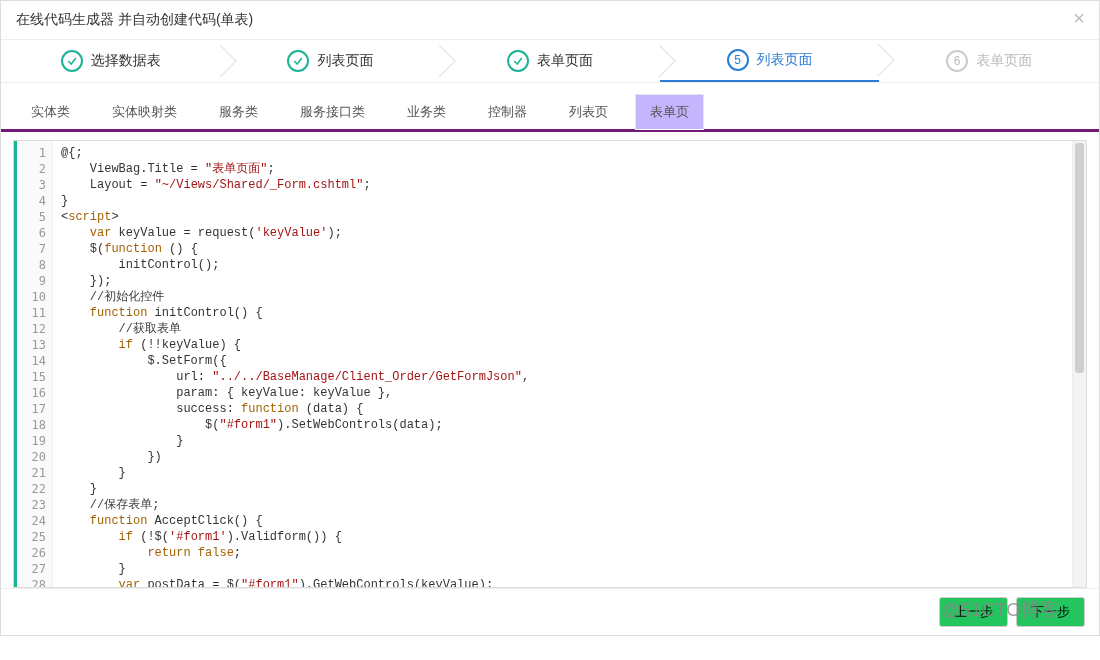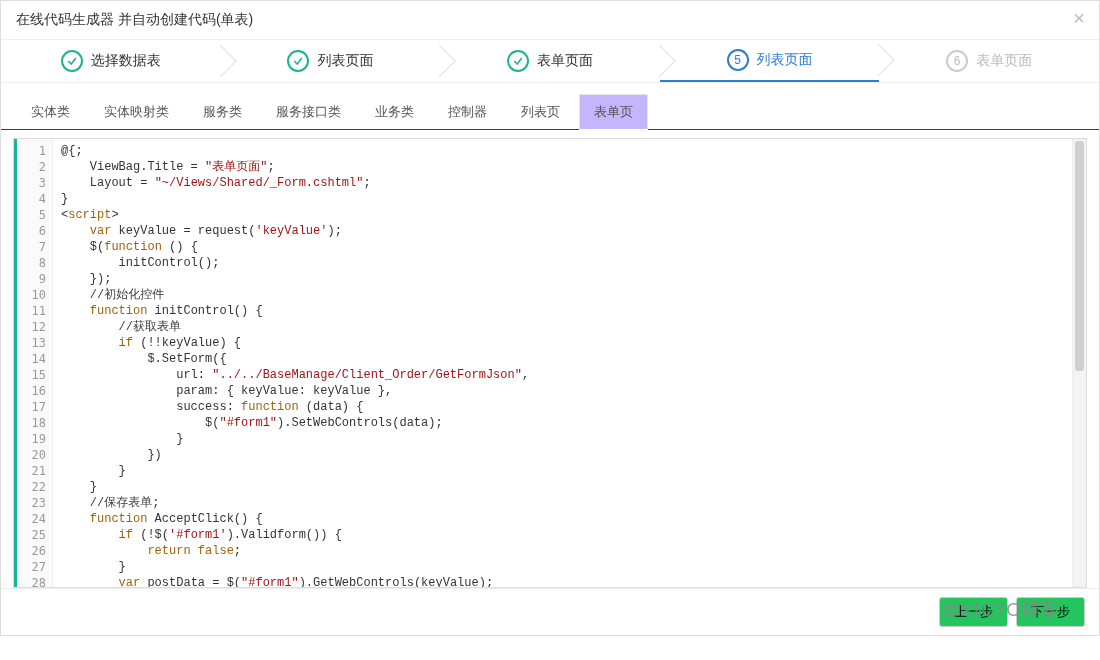--- a/index.html
+++ b/index.html
@@ -18,21 +18,21 @@
   .step .circle { width: 22px; height: 22px; border-radius: 50%; display: flex; align-items: center; justify-content: center; font-size: 12px; border: 2px solid #1bb394; color: #1bb394; }
   .step.done .circle { border-color: #1bb394; color: #1bb394; }
   .step.done { color: #333; }
   .step.done .circle svg { width: 12px; height: 12px; }
   .step.active { border-bottom: 2px solid #2b7dd6; color: #2b7dd6; }
   .step.active .circle { border-color: #2b7dd6; color: #2b7dd6; }
   .step.disabled { color: #bbb; }
   .step.disabled .circle { border-color: #ccc; color: #bbb; }
 
   
-  .codetabs { display: flex; padding: 10px 15px 0 15px; gap: 4px; border-bottom: 1px solid #701a75; }
+  .codetabs { display: flex; padding: 10px 15px 0 15px; gap: 12px; border-bottom: 3px solid #701a75; }
   .codetab { padding: 8px 14px; font-size: 13px; color: #555; cursor: pointer; border: 1px solid transparent; border-bottom: none; position: relative; top: 1px; }
   .codetab.active { border-color: #e6e6e6; background: #c4b5fd; border-bottom: 1px solid #fff; }
 
   
   .editor-wrap { flex: 1; margin: 8px 12px 0 12px; border: 1px solid #ddd; display: flex; overflow: hidden; position: relative; }
   .gutter { width: 36px; border-right: 1px solid #eee; background: #fafafa; font-family: Consolas, monospace; font-size: 12px; color: #999; text-align: right; padding: 4px 6px 4px 0; line-height: 16px; white-space: pre; }
   .editor-left-accent { width: 3px; background: #1bb394; }
   .code { flex: 1; font-family: Consolas, "Courier New", monospace; font-size: 12px; line-height: 16px; padding: 4px 8px; white-space: pre; overflow: hidden; color: #333; }
   .scrollbar { width: 14px; background: #f3f3f3; border-left: 1px solid #eee; position: relative; }
   .scroll-thumb { position: absolute; top: 2px; left: 2px; right: 2px; height: 230px; background: #cfcfcf; border-radius: 3px; }

